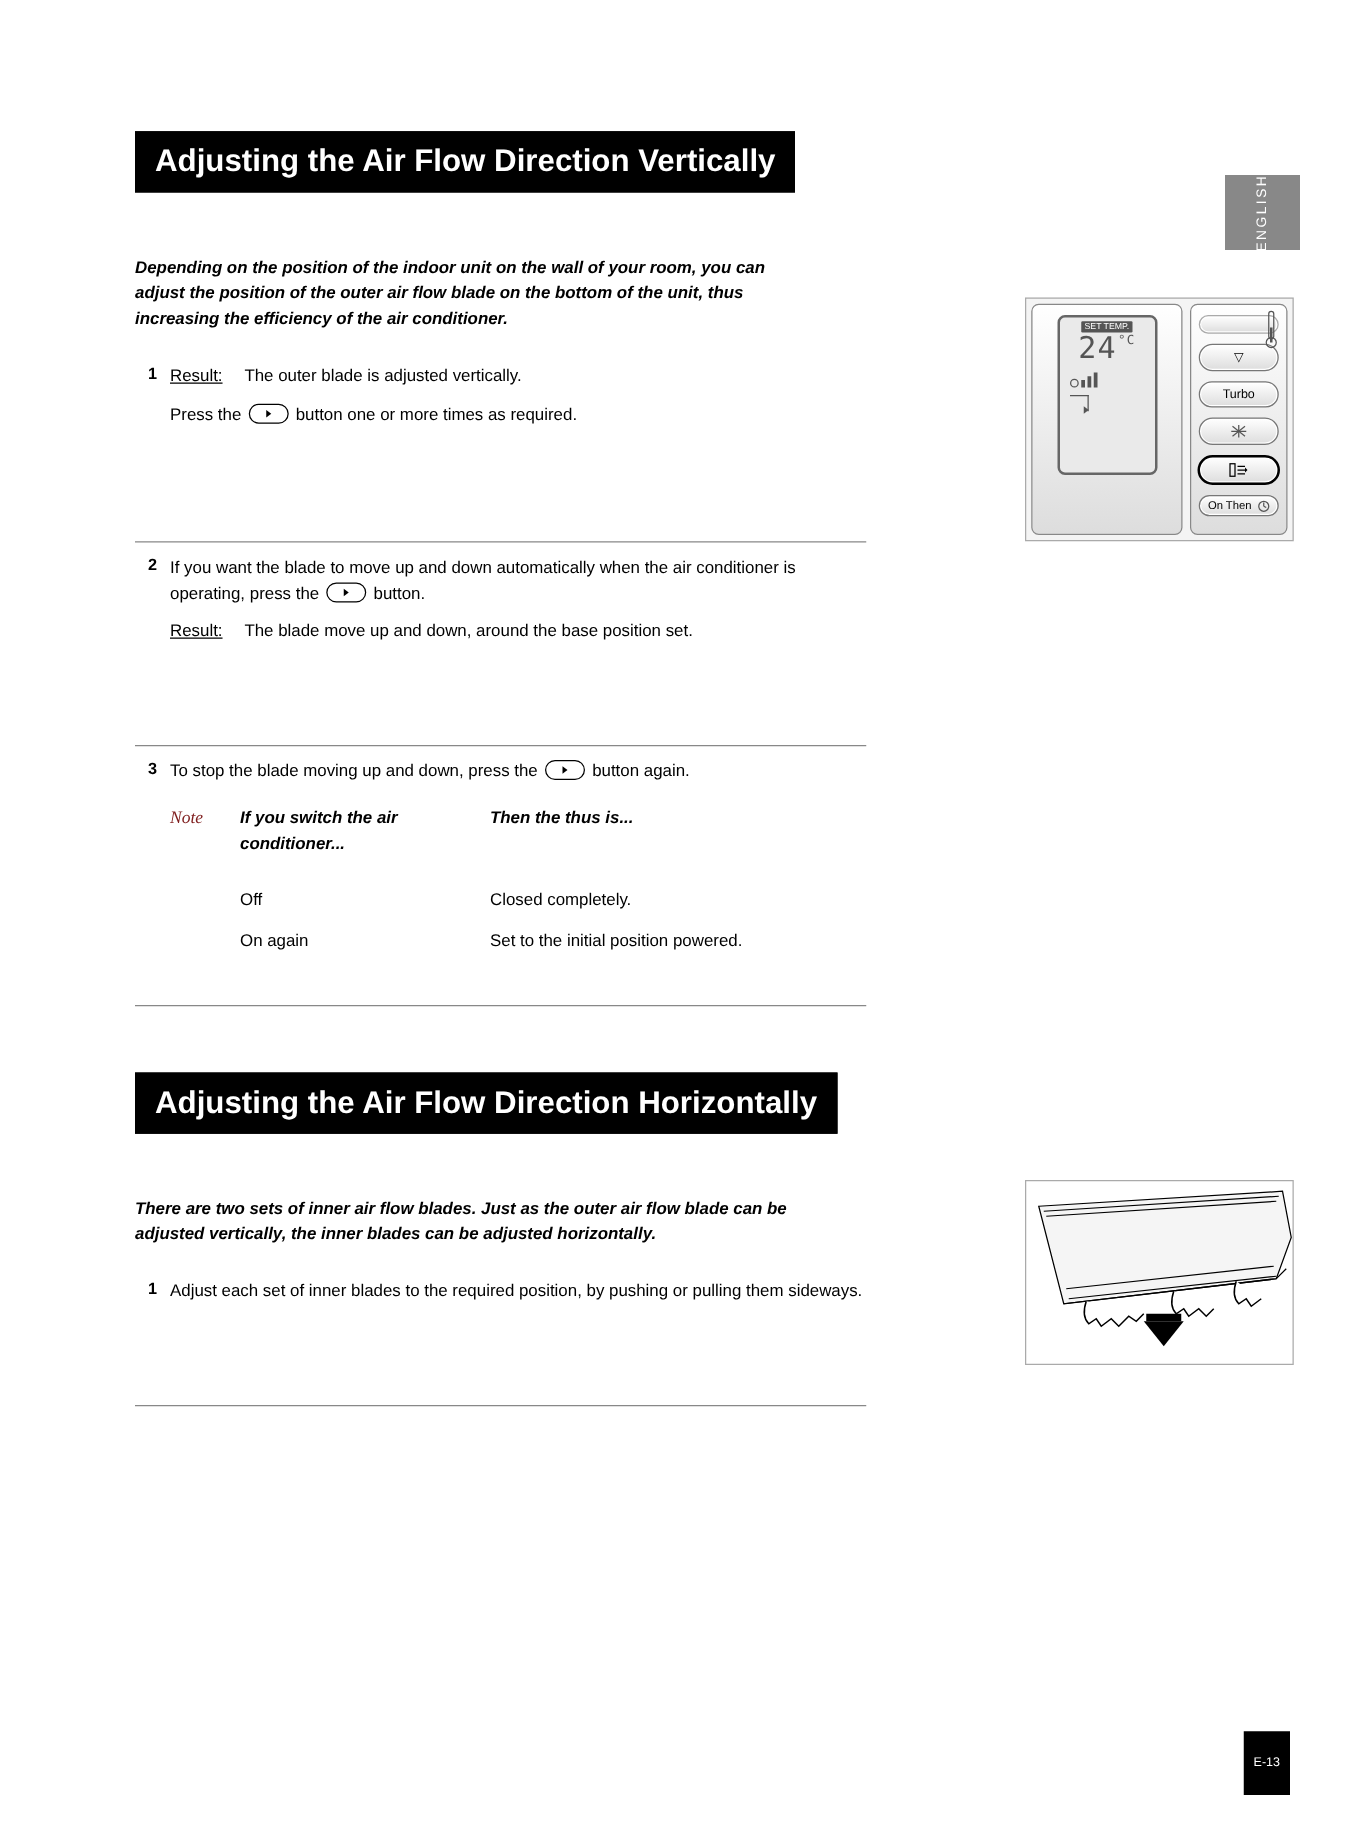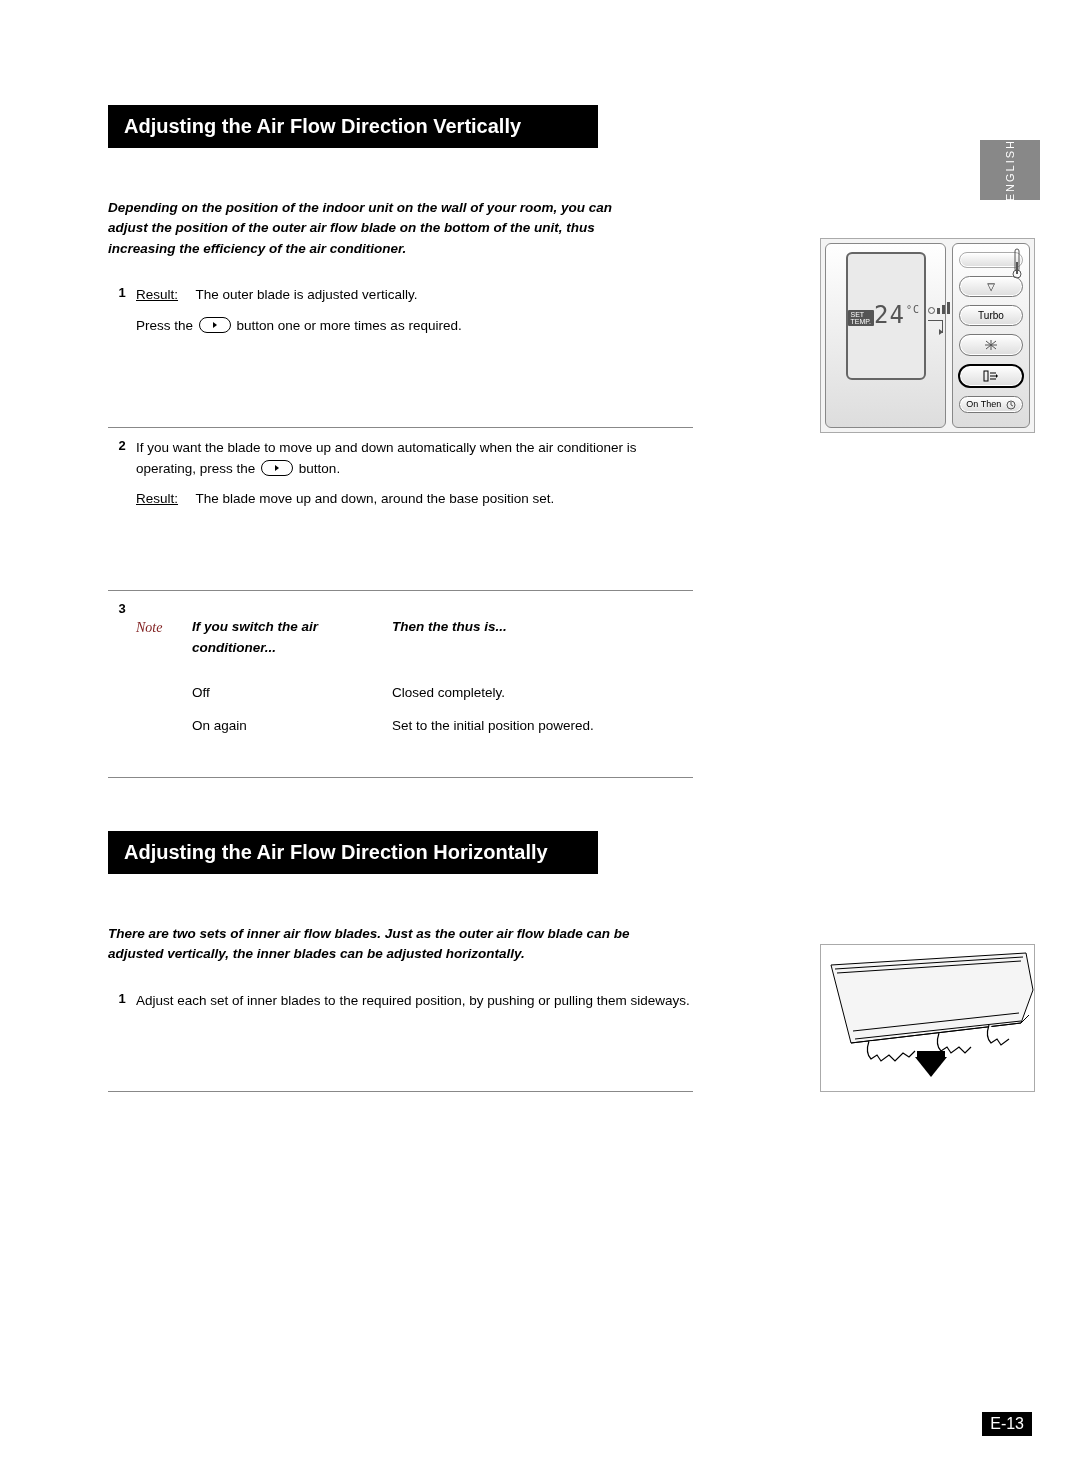--- a/index.html
+++ b/index.html
@@ -38,21 +38,21 @@
   .content {
     position: absolute;
     left: 108px;
     top: 105px;
     width: 720px;
   }
   .section-title {
     background: #000;
     color: #fff;
     font-weight: bold;
-    font-size: 20px;
+    font-size: 25px;
     padding: 8px 14px;
     border: 2px solid #000;
     display: inline-block;
     min-width: 490px;
     box-sizing: border-box;
   }
   .intro {
     font-style: italic;
     font-weight: bold;
     font-size: 13.5px;
@@ -168,21 +168,21 @@
   .remote-left { flex: 1; }
   .remote-right { width: 78px; }
   .lcd {
     width: 76px;
     height: 124px;
     border: 2px solid #666;
     border-radius: 6px;
     background: #eaeaea;
     margin-top: 2px;
     display: flex;
-    flex-direction: row;
+    flex-direction: column;
     align-items: center;
     color: #555;
   }
   .lcd-top {
     font-size: 7px;
     background: #555;
     color: #fff;
     padding: 1px 3px;
     border-radius: 1px;
     margin-top: 3px;
@@ -270,22 +270,22 @@
     background: #fff;
     box-sizing: border-box;
     overflow: hidden;
   }
   .page-num {
     position: absolute;
     right: 48px;
     bottom: 40px;
     background: #000;
     color: #fff;
-    font-size: 16px;
-    padding: 3px 8px;
+    font-size: 10px;
+    padding: 20px 8px;
   }
   .sec2-start {
     margin-top: 53px;
   }
 </style>
 </head>
 <body>
 
 <div class="page">
 
@@ -411,20 +411,25 @@
           <span class="result-label">Result:</span>
           <span>The blade move up and down, around the base position set.</span>
         </p>
       </div>
     </div>
 
     
     <div class="step-row">
       <div class="step-num">3</div>
       <div class="step-body">
+        <p>
+          <span>To stop the blade moving up and down, press the </span>
+          <span class="icon-capsule"></span>
+          <span> button again.</span>
+        </p>
         <div class="note-row">
           <div class="note-label">Note</div>
           <div class="note-table">
             <div class="note-head">
               <div class="c1">If you switch the air conditioner...</div>
               <div class="c2">Then the thus is...</div>
             </div>
             <div class="note-line">
               <div class="c1">Off</div>
               <div class="c2">Closed completely.</div>

